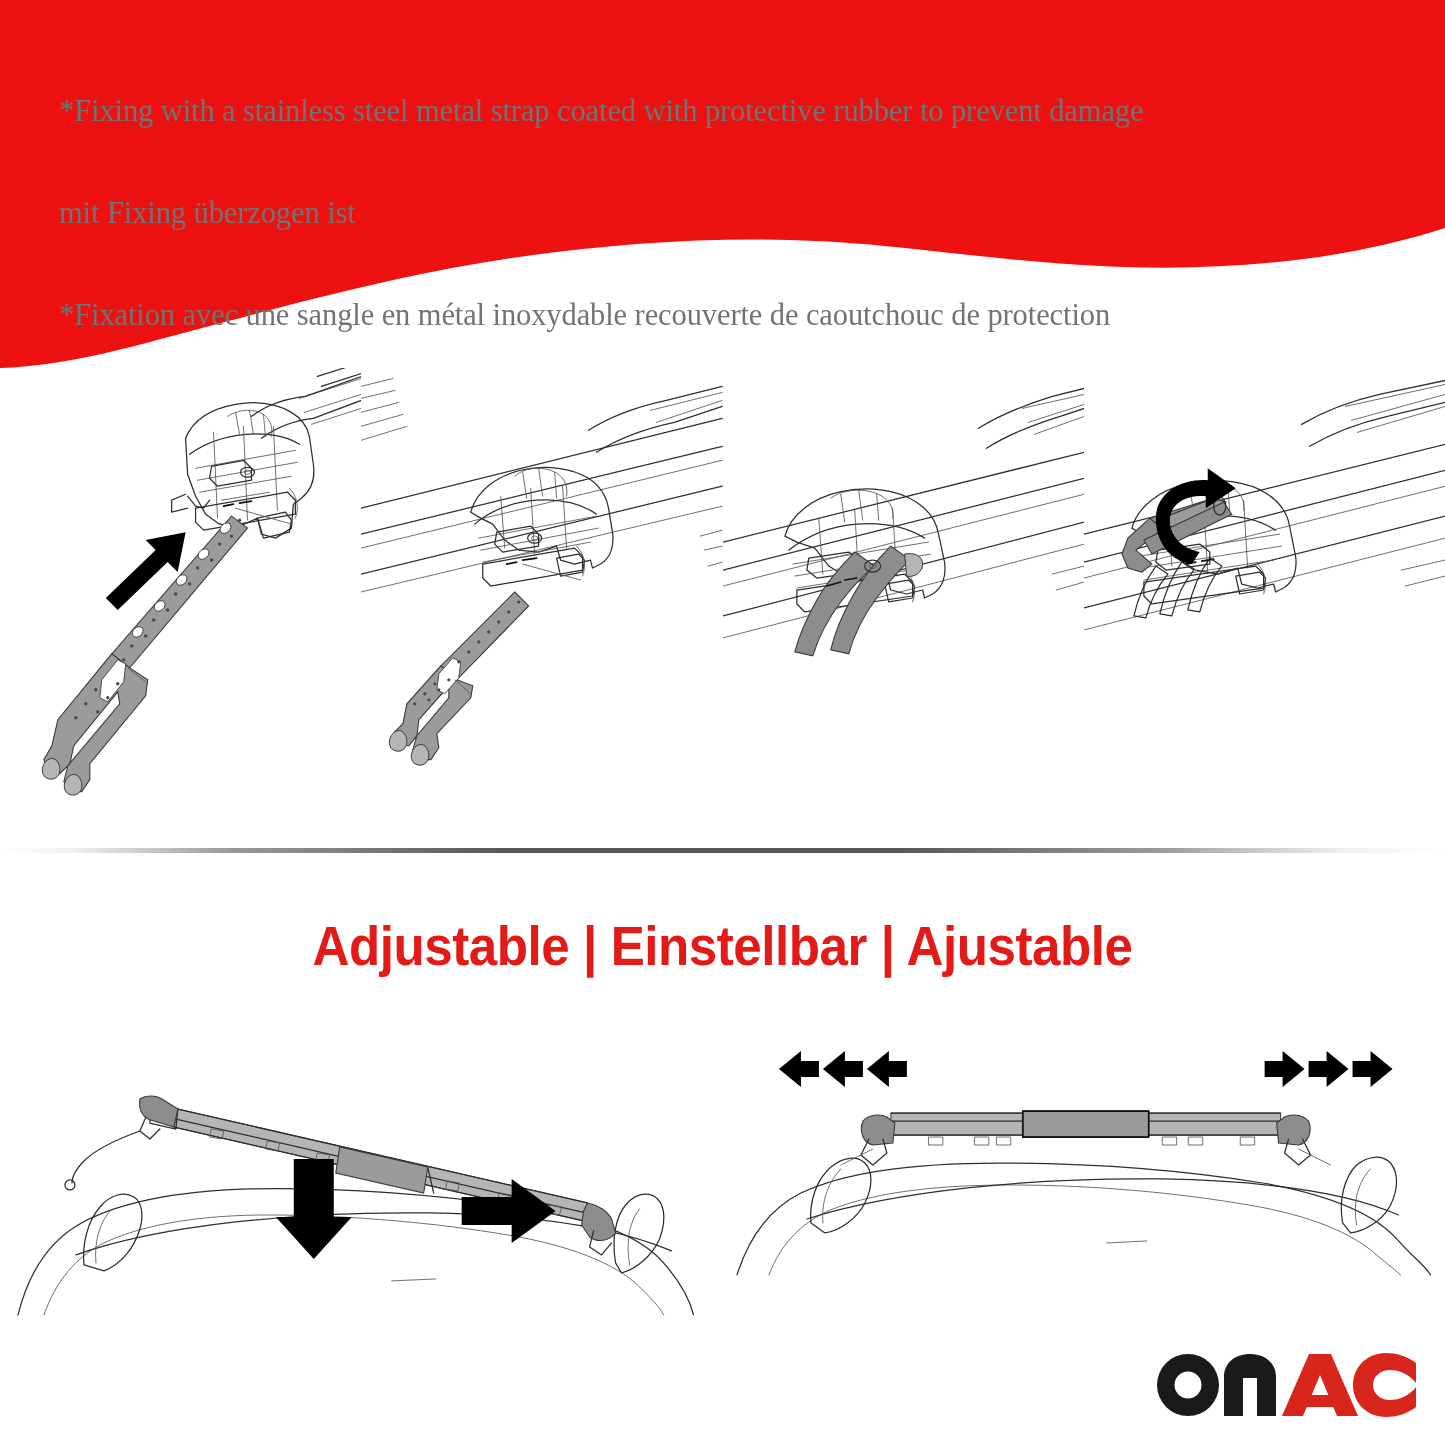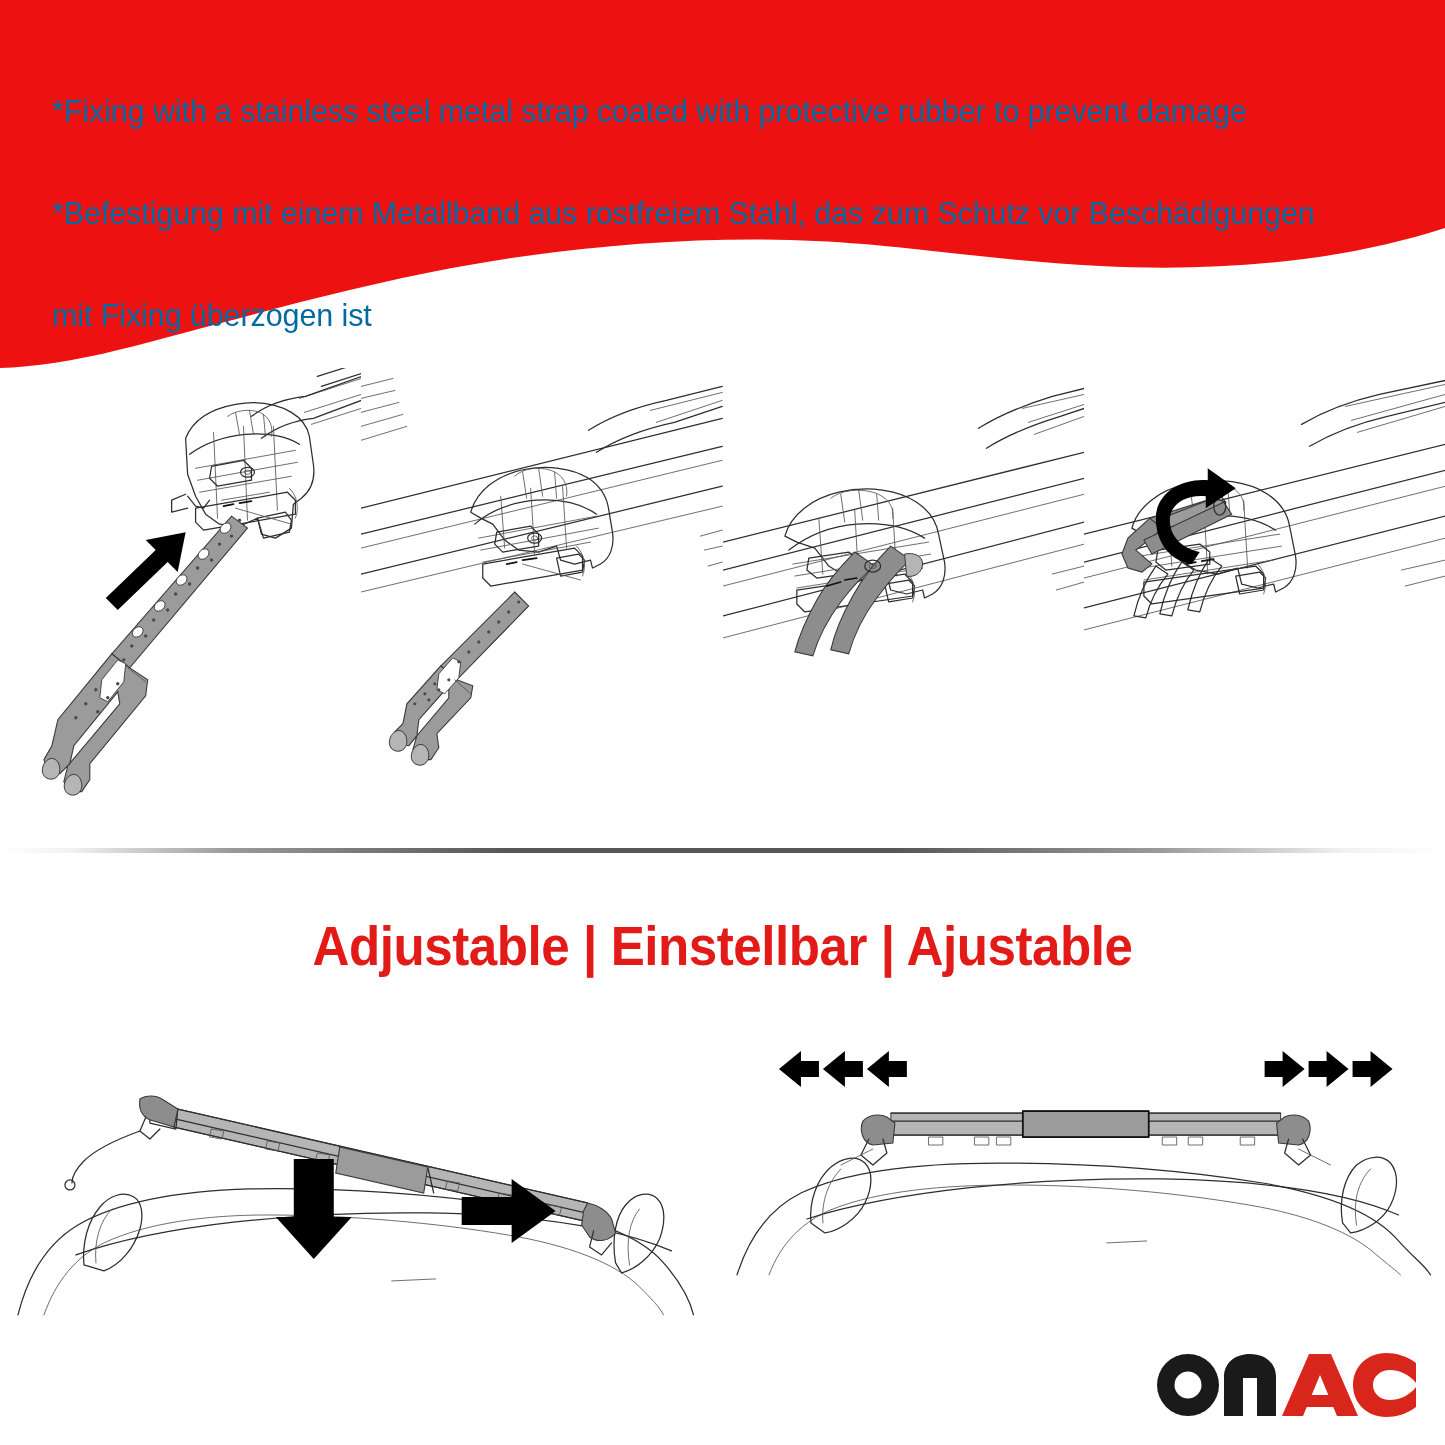--- a/index.html
+++ b/index.html
@@ -31,25 +31,25 @@
     height: 370px;
   }
   .banner-svg {
     position: absolute;
     left: 0; top: 0;
     width: 1445px; height: 370px;
     display: block;
   }
   .banner-text {
     position: absolute;
-    left: 52px;
+    left: 59px;
     top: 26px;
     width: 1370px;
-    color: #0369a1;
-    font-family: Liberation Sans, sans-serif;
+    color: #737373;
+    font-family: Liberation Serif, serif;
     font-size: 30.5px;
     line-height: 34px;
     font-weight: 400;
     letter-spacing: -0.1px;
     white-space: pre-wrap;
     z-index: 3;
   }
   .banner-line { display: block; }
 
   
@@ -149,22 +149,22 @@
     <svg class="banner-svg" viewBox="0 0 1445 370" preserveAspectRatio="none">
       <path d="M0,0 L1445,0 L1445,228
                C1340,262 1220,272 1100,266
                C980,260 900,243 790,240
                C680,237 560,248 452,268
                C330,291 210,327 118,350
                C74,361 34,367 0,368 Z" fill="#EE1111"></path>
     </svg>
     <div class="banner-text">
       <span class="banner-line">*Fixing with a stainless steel metal strap coated with protective rubber to prevent damage</span>
-      <span class="banner-line">*Befestigung mit einem Metallband aus rostfreiem Stahl, das zum Schutz vor Beschädigungen</span>
       <span class="banner-line">mit Fixing überzogen ist</span>
+      <span class="banner-line">*Fixation avec une sangle en métal inoxydable recouverte de caoutchouc de protection</span>
     </div>
   </div>
 
   <div class="steps-row">
 
     <div class="step-panel">
       <svg viewBox="0 0 362 452">
         <g>
           <path class="ln" d="M318,8 L362,-6 M322,18 L362,5"></path>
           <path class="ln-t" d="M300,30 L362,10 M305,44 L362,26 M312,56 L362,40"></path>

